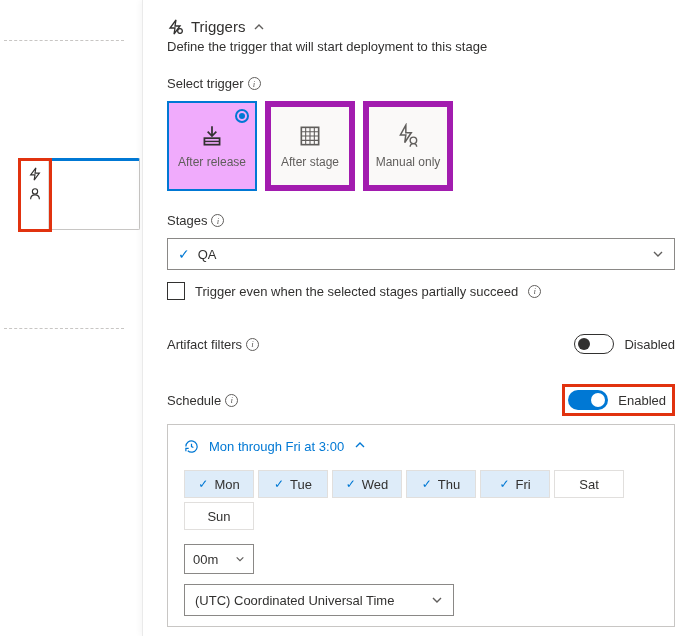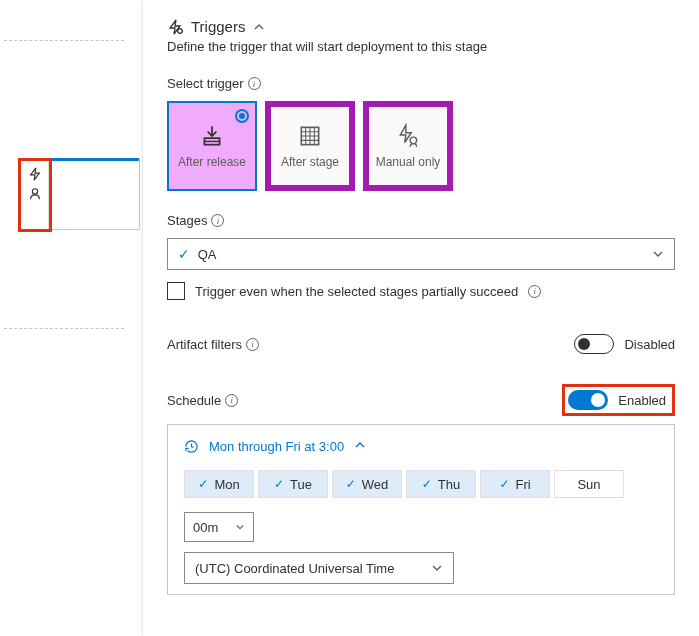--- a/index.html
+++ b/index.html
@@ -307,20 +307,23 @@
         </div>
       <div class="day sel">
           <span class="chk">✓</span>
           <span>Thu</span>
         </div>
       <div class="day sel">
           <span class="chk">✓</span>
           <span>Fri</span>
         </div>
       <div class="day">
+          <span>Sat</span>
+        </div>
+      <div class="day">
           <span>Sun</span>
         </div>
     </div>
 
     <div class="time-row">
       <div class="time-sel">
         <span>00m</span>
         <svg width="10" height="10" viewBox="0 0 12 12">
             <path d="M2 4 L6 8 L10 4" fill="none" stroke="#605e5c" stroke-width="1.4"></path>
           </svg>

